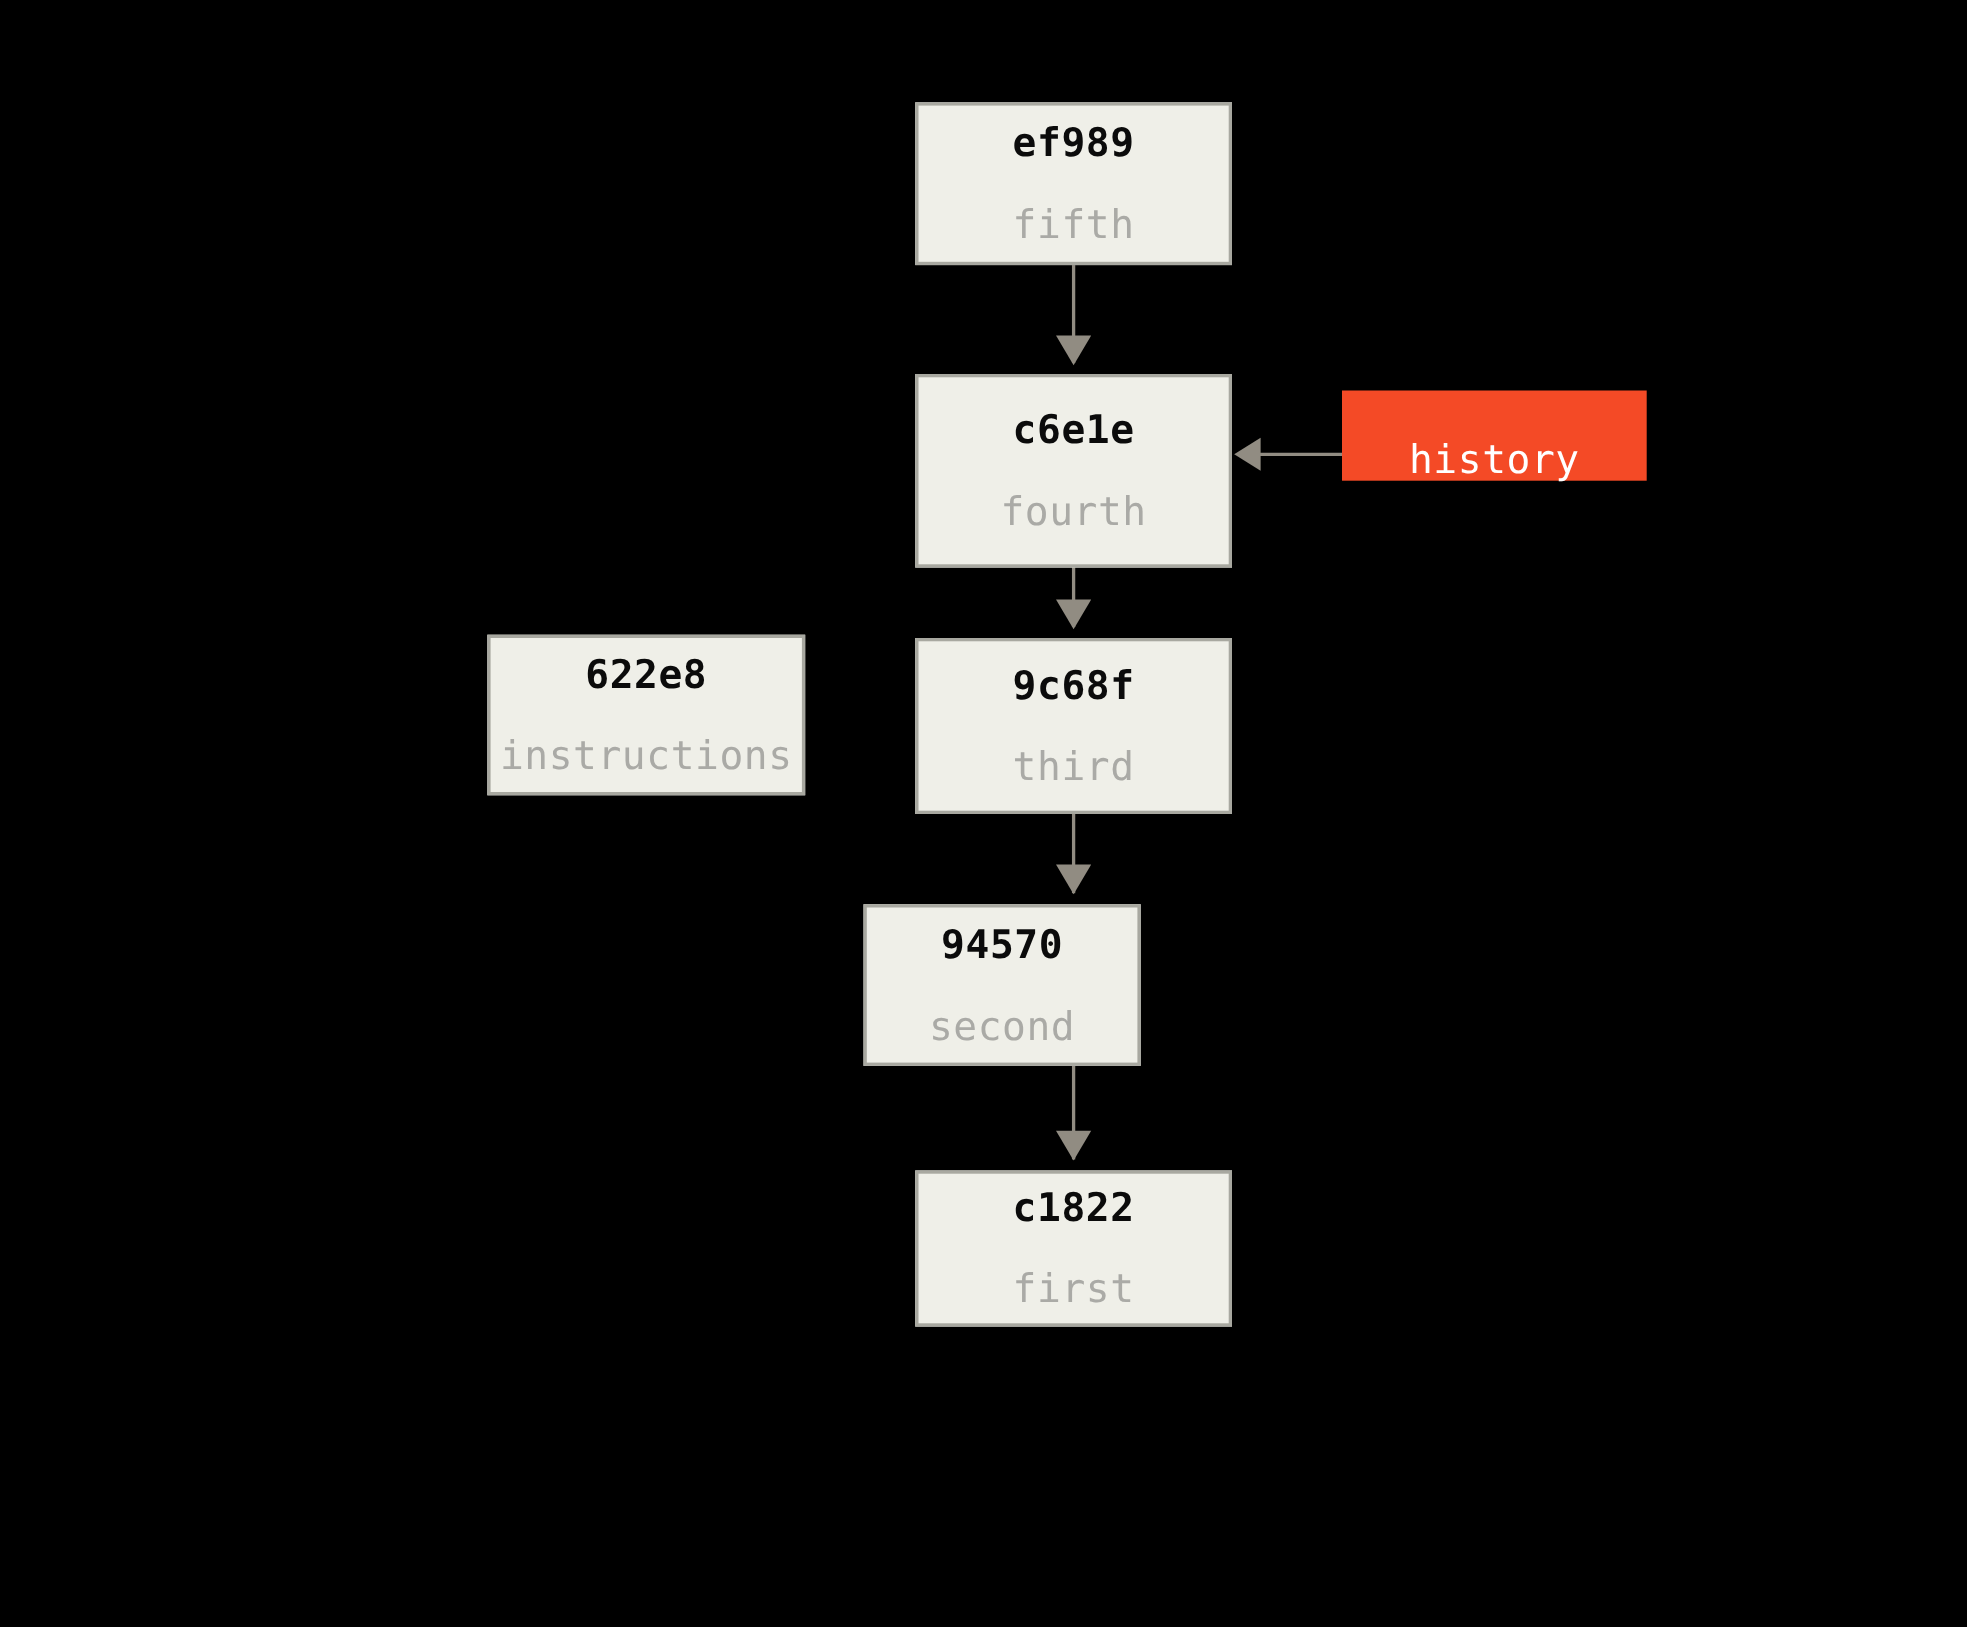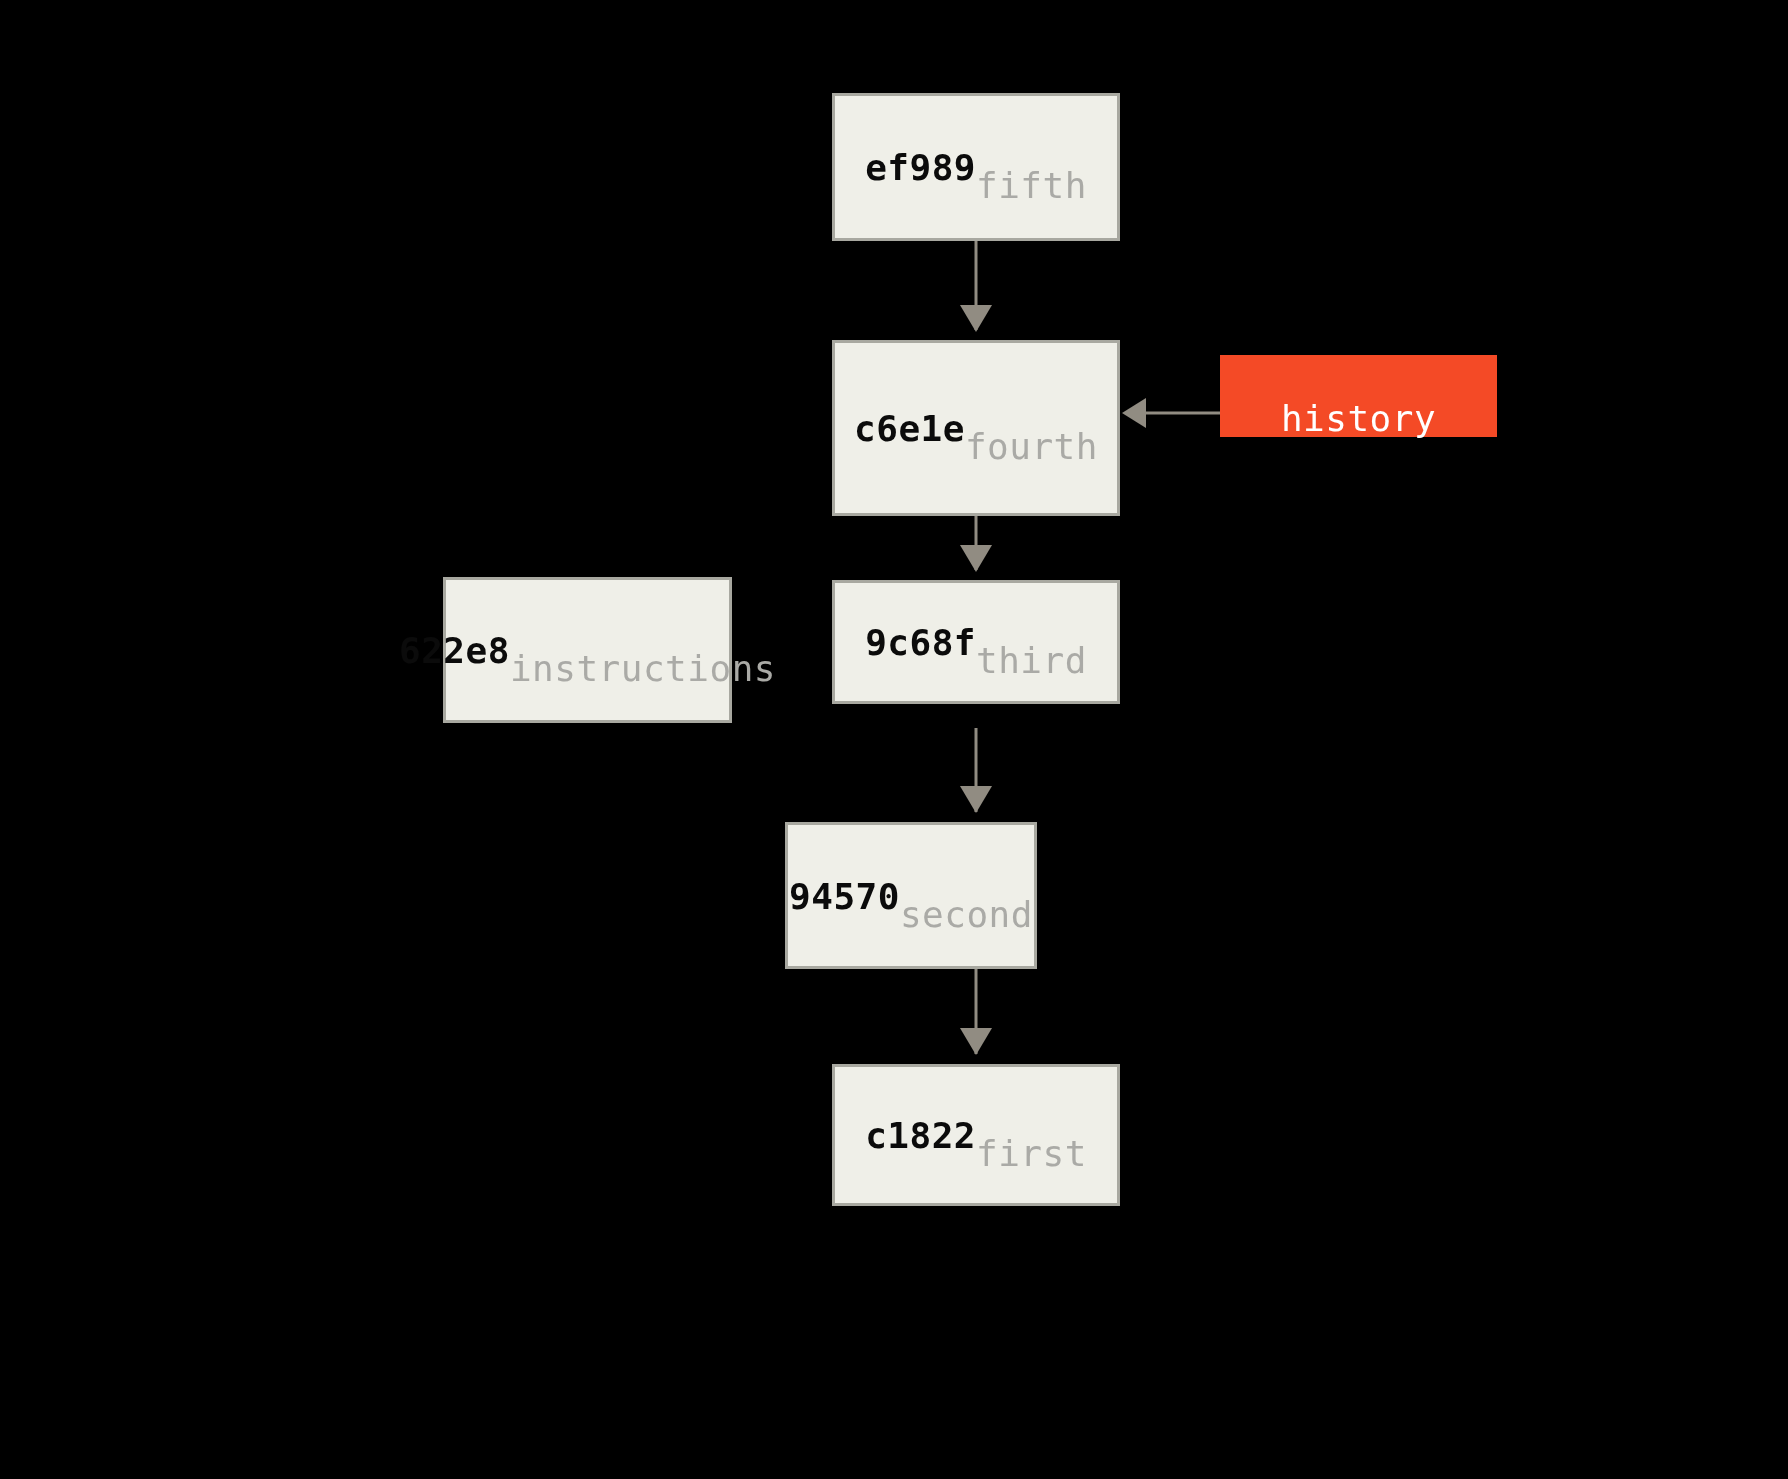--- a/index.html
+++ b/index.html
@@ -17,21 +17,21 @@
     font-family: "DejaVu Sans Mono", "Liberation Mono", monospace;
   }
 
   
   .node {
     position: absolute;
     box-sizing: border-box;
     background: #EFEFE8;
     border: 3px solid #A8A8A0;
     display: flex;
-    flex-direction: row;
+    flex-direction: column;
     align-items: center;
     justify-content: center;
   }
   .node .sha {
     color: #0B0B0B;
     font-size: 36px;
     font-weight: bold;
     letter-spacing: 0.5px;
     line-height: 1;
     margin-top: 2px;
@@ -120,21 +120,21 @@
   <div class="node" style="left:832px; top:340px; width:288px; height:176px;">
     <div class="sha">c6e1e</div>
     <div class="msg">fourth</div>
   </div>
 
   <div class="node" style="left:443px; top:577px; width:289px; height:146px;">
     <div class="sha">622e8</div>
     <div class="msg">instructions</div>
   </div>
 
-  <div class="node" style="left:832px; top:580px; width:288px; height:124px;">
+  <div class="node" style="left:832px; top:580px; width:288px; height:160px;">
     <div class="sha">9c68f</div>
     <div class="msg">third</div>
   </div>
 
   <div class="node" style="left:785px; top:822px; width:252px; height:147px;">
     <div class="sha">94570</div>
     <div class="msg">second</div>
   </div>
 
   <div class="node" style="left:832px; top:1064px; width:288px; height:142px;">

